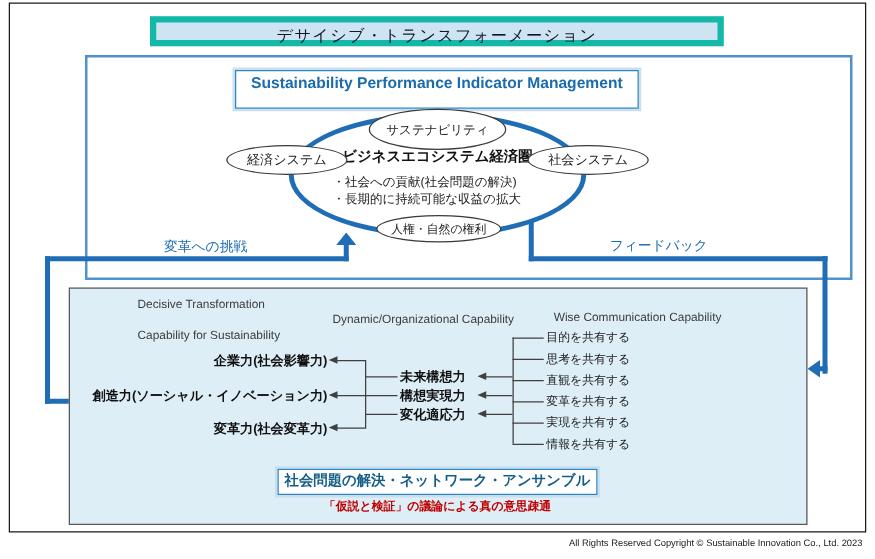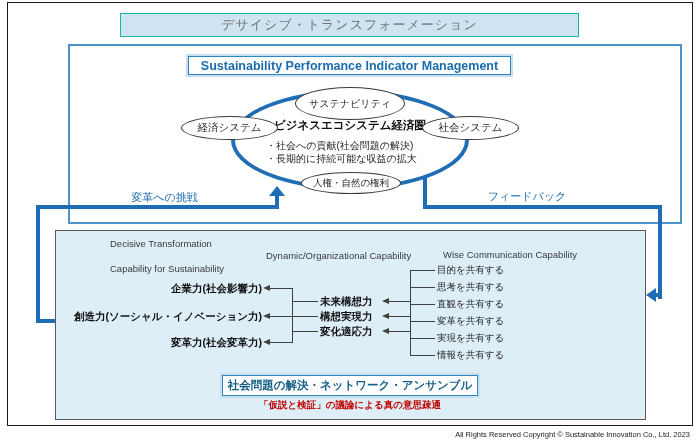--- a/index.html
+++ b/index.html
@@ -10,24 +10,24 @@
     --ensemble-text:#155f87;
     --note-red:#c00000;
     --line-dark:#404040;
   }
   *{margin:0;padding:0;box-sizing:border-box;}
   body{background:#fff;font-family:"Liberation Sans","DejaVu Sans",sans-serif;}
   #root{position:relative;width:700px;height:447px;background:#fff;overflow:hidden;}
   .abs{position:absolute;}
   .outer-border{left:7px;top:2px;width:686px;height:424px;border:1px solid #1a1a1a;}
   .title-box{left:120px;top:13px;width:459px;height:24px;background:var(--title-fill);
-    border:1px solid #14b8a6;text-align:center;line-height:22px;font-size:13px;color:#737373;letter-spacing:1px;}
+    border:5px solid #14b8a6;text-align:center;line-height:22px;font-size:13px;color:#0f172a;letter-spacing:1px;}
   .upper-panel{left:68px;top:44px;width:614px;height:180px;background:#fff;border:2px solid #4f93ce;}
   .blue-framed{background:#fff;border:1px solid #2e86c1;box-shadow:0 0 0 2px #c9dff0;text-align:center;}
-  .spim{left:188px;top:56px;width:323px;height:19px;line-height:19px;font-weight:bold;font-size:12.5px;color:var(--header-blue);}
+  .spim{left:188px;top:56px;width:323px;height:31px;line-height:19px;font-weight:bold;font-size:12.5px;color:var(--header-blue);}
   .big-ellipse{left:231px;top:90px;width:238px;height:100px;border:4px solid var(--accent-blue);border-radius:50%;background:#fff;}
   .eco-title{left:245px;top:118px;width:210px;text-align:center;font-weight:bold;font-size:11.5px;color:#111;}
   .eco-bullet{left:266px;font-size:10px;color:#222;}
   .satellite{background:#fff;border:1.5px solid #3a3a3a;border-radius:50%;display:flex;align-items:center;justify-content:center;color:#222;}
   .bl{background:var(--accent-blue);}
   .kl{background:var(--line-dark);}
   .arrow-up{width:0;height:0;border-left:8px solid transparent;border-right:8px solid transparent;border-bottom:10px solid var(--accent-blue);}
   .arrow-left-blue{width:0;height:0;border-top:7px solid transparent;border-bottom:7px solid transparent;border-right:10px solid var(--accent-blue);}
   .arrow-left-dark{width:0;height:0;border-top:3.5px solid transparent;border-bottom:3.5px solid transparent;border-right:7px solid var(--line-dark);}
   .flow-label{font-size:11px;color:var(--header-blue);text-align:center;}

